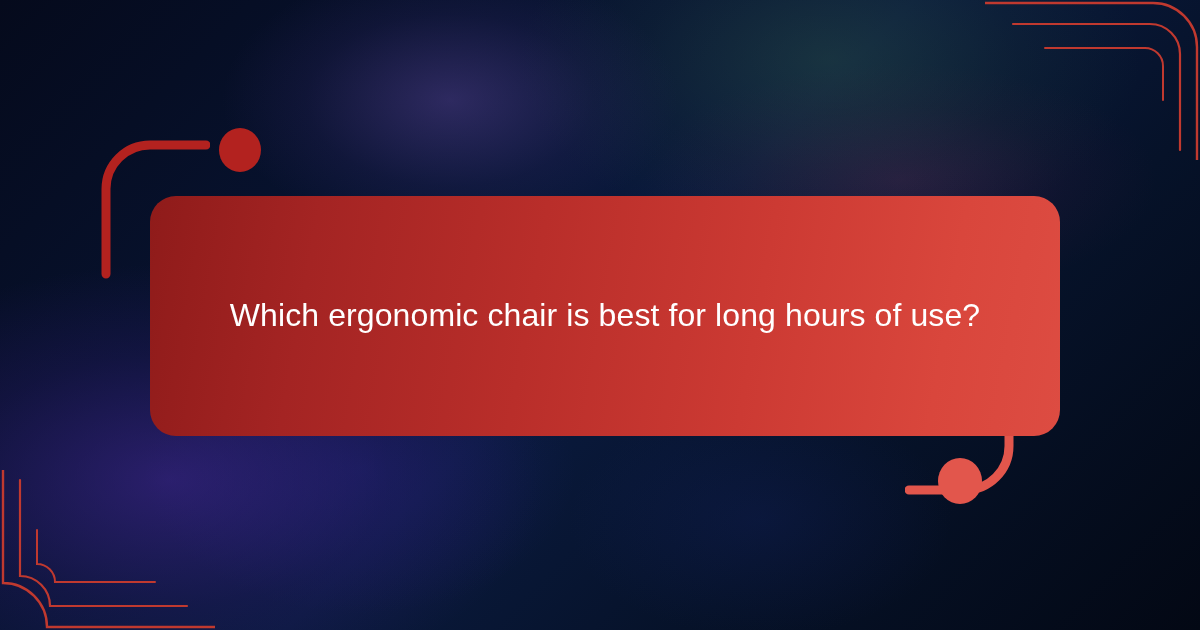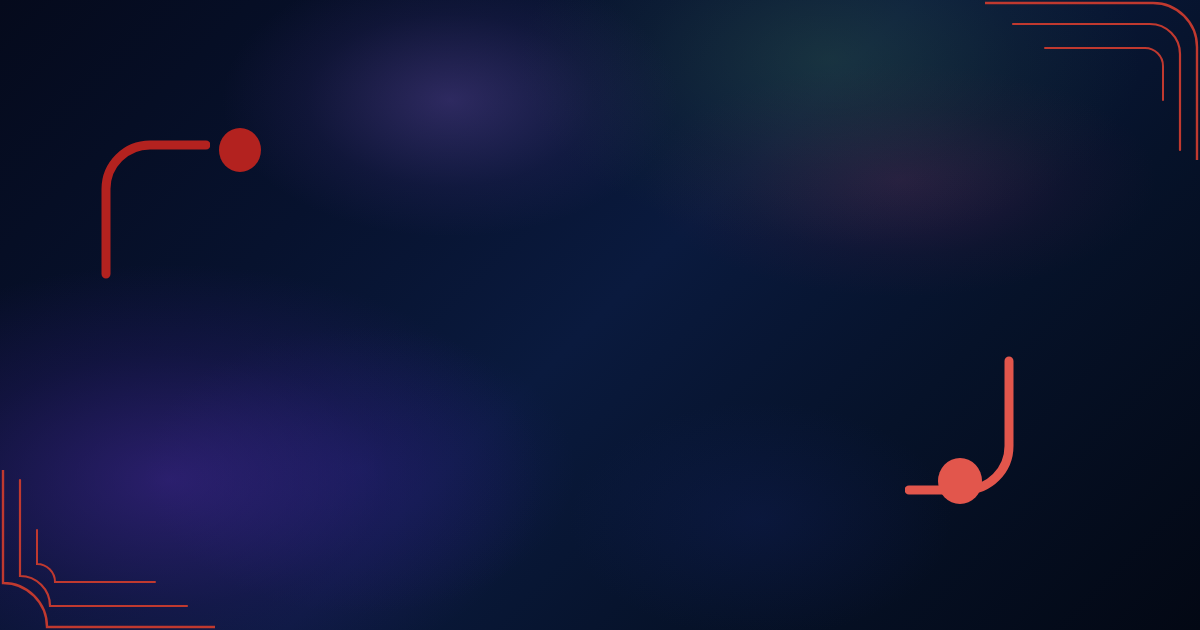--- a/index.html
+++ b/index.html
@@ -112,14 +112,17 @@
 
   <div class="bracket br">
     <svg width="110" height="140" viewBox="0 0 110 140" fill="none">
       <path d="M4 135 H60 A44 44 0 0 0 104 91 V6" stroke="#e2564c" stroke-width="9" fill="none" stroke-linecap="round" stroke-linejoin="round"></path>
     </svg>
   </div>
 
   <div class="dot tl"></div>
   <div class="dot br"></div>
 
+  <div id="card">
+    <div id="card-question">Which ergonomic chair is best for long hours of use?</div>
+  </div>
 
 </div>
 
 </body></html>

